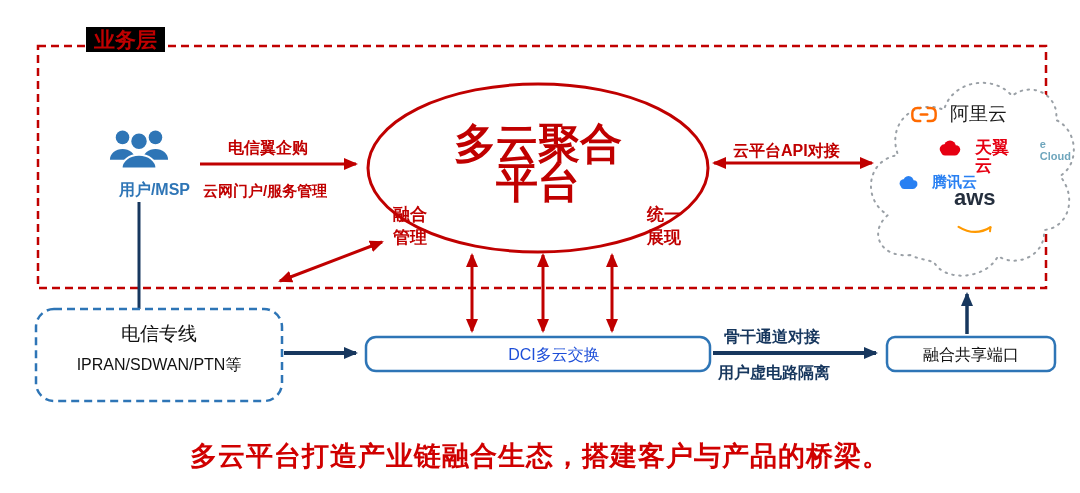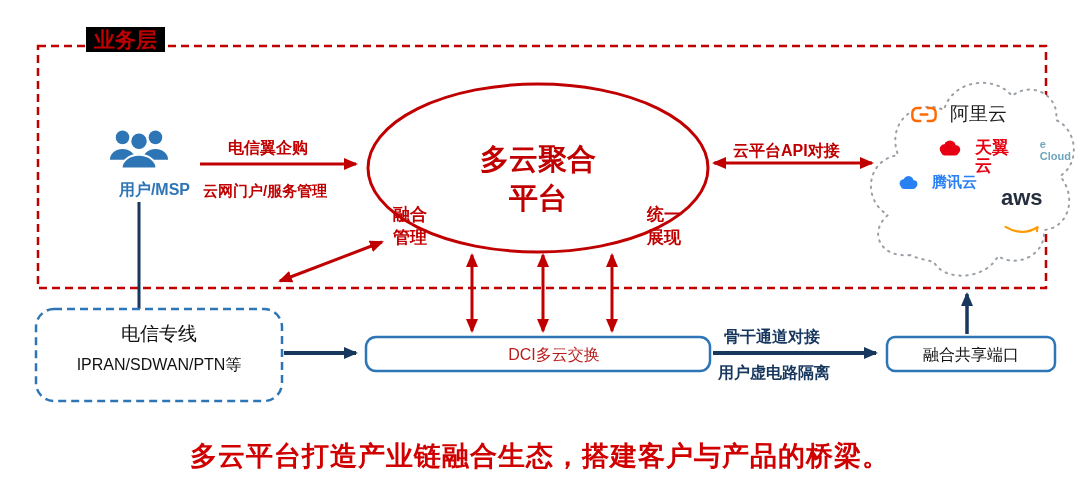--- a/index.html
+++ b/index.html
@@ -12,42 +12,42 @@
   .canvas{position:relative;width:1080px;height:493px;background:#fff;overflow:hidden;}
   .layer{position:absolute;left:0;top:0;}
   .t{position:absolute;font-weight:bold;white-space:nowrap;line-height:1.2;}
   .red{color:var(--red);}
   .blue{color:var(--dark-blue);}
   .layer-label{left:86px;top:27px;font-size:21px;background:#000000;padding:0 8px;color:var(--red);}
   .users-icon{position:absolute;left:108px;top:124px;width:62px;height:50px;}
   .users-label{left:90px;top:180px;width:100px;text-align:right;font-size:16px;color:var(--box-blue);}
   .lbl-eqg{left:228px;top:138px;font-size:16px;}
   .lbl-portal{left:203px;top:182px;font-size:15px;}
-  .platform-title{left:438px;top:140px;width:200px;text-align:center;font-size:29px;line-height:39px;}
+  .platform-title{left:438px;top:124px;width:200px;text-align:center;font-size:42px;line-height:39px;}
   .lbl-fusion{left:384px;top:203px;width:52px;text-align:center;font-size:17px;line-height:23px;}
   .lbl-unified{left:638px;top:203px;width:52px;text-align:center;font-size:17px;line-height:23px;}
   .lbl-api{left:733px;top:141px;font-size:16px;}
   .telecom-l1{left:36px;top:323px;width:246px;text-align:center;font-size:19px;font-weight:normal;color:#111;}
   .telecom-l2{left:36px;top:355px;width:246px;text-align:center;font-size:16px;font-weight:normal;color:#111;}
-  .dci-label{left:366px;top:345px;width:344px;text-align:center;font-size:16px;font-weight:normal;color:#b91c1c;padding-left:32px;}
+  .dci-label{left:366px;top:345px;width:344px;text-align:center;font-size:16px;font-weight:normal;color:#1d4ed8;padding-left:32px;}
   .port-label{left:887px;top:345px;width:168px;text-align:center;font-size:16px;font-weight:normal;color:#111;}
   .lbl-backbone{left:724px;top:327px;font-size:16px;}
   .lbl-isolation{left:718px;top:363px;font-size:16px;}
   .slogan{left:0;top:440px;width:1080px;text-align:center;font-size:27px;color:#D00000;letter-spacing:1px;}
   
   .logo{position:absolute;display:flex;align-items:center;gap:12px;}
   .logo-alibaba{left:910px;top:101px;}
   .logo-alibaba .txt{font-size:19px;color:#1a1a1a;font-weight:500;}
   .logo-tianyi{left:937px;top:139px;align-items:flex-start;}
   .logo-tianyi .col{display:flex;flex-direction:row;line-height:1.05;}
   .logo-tianyi .txt{font-size:17px;color:#E60012;font-weight:bold;}
   .logo-tianyi .sub{font-size:11px;color:#6fa6bd;font-weight:bold;padding-left:14px;}
   .logo-tencent{left:897px;top:173px;}
   .logo-tencent .txt{font-size:15px;color:#2980F2;font-weight:bold;}
-  .logo-aws{left:954px;top:187px;display:flex;flex-direction:column;align-items:center;gap:16px;margin-left:47px;}
+  .logo-aws{left:954px;top:187px;display:flex;flex-direction:column;align-items:center;gap:16px;}
   .logo-aws .txt{font-size:22px;color:#252F3E;font-weight:bold;line-height:1;}
 </style>
 </head>
 <body>
 
 <div class="canvas">
 
   <svg class="layer" width="1080" height="493" viewBox="0 0 1080 493">
     <defs>
       <marker id="arrow-red" markerUnits="userSpaceOnUse" markerWidth="14" markerHeight="12" refX="12" refY="6" orient="auto-start-reverse">

